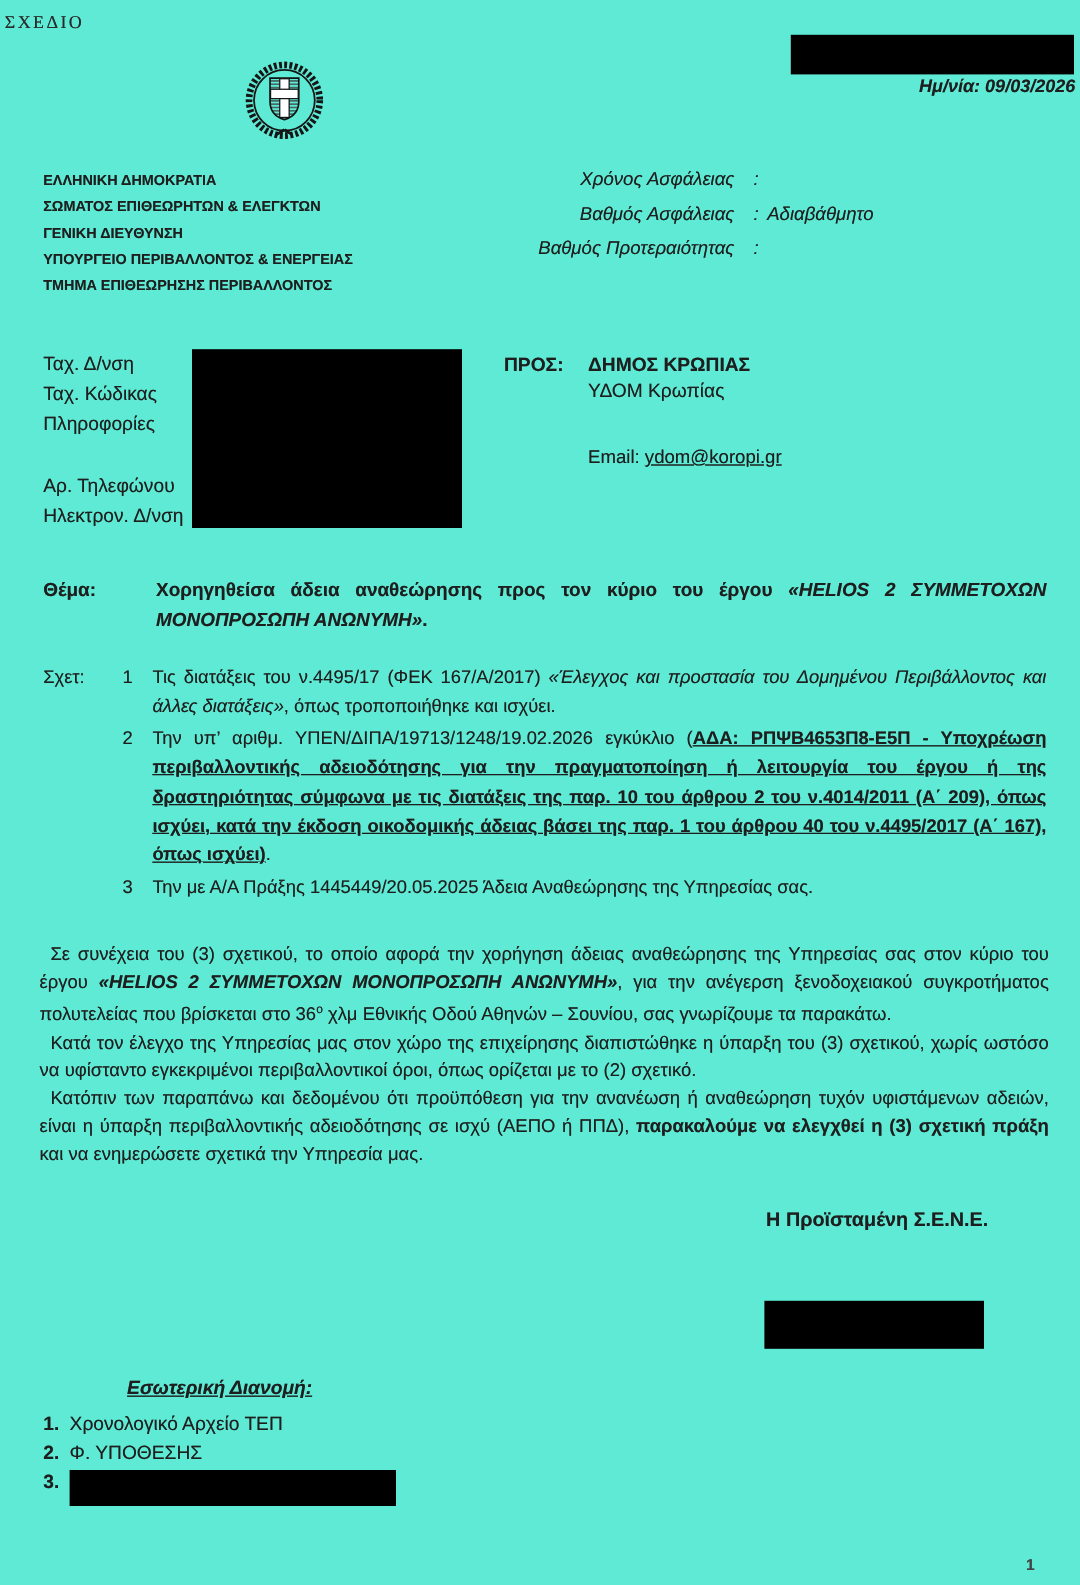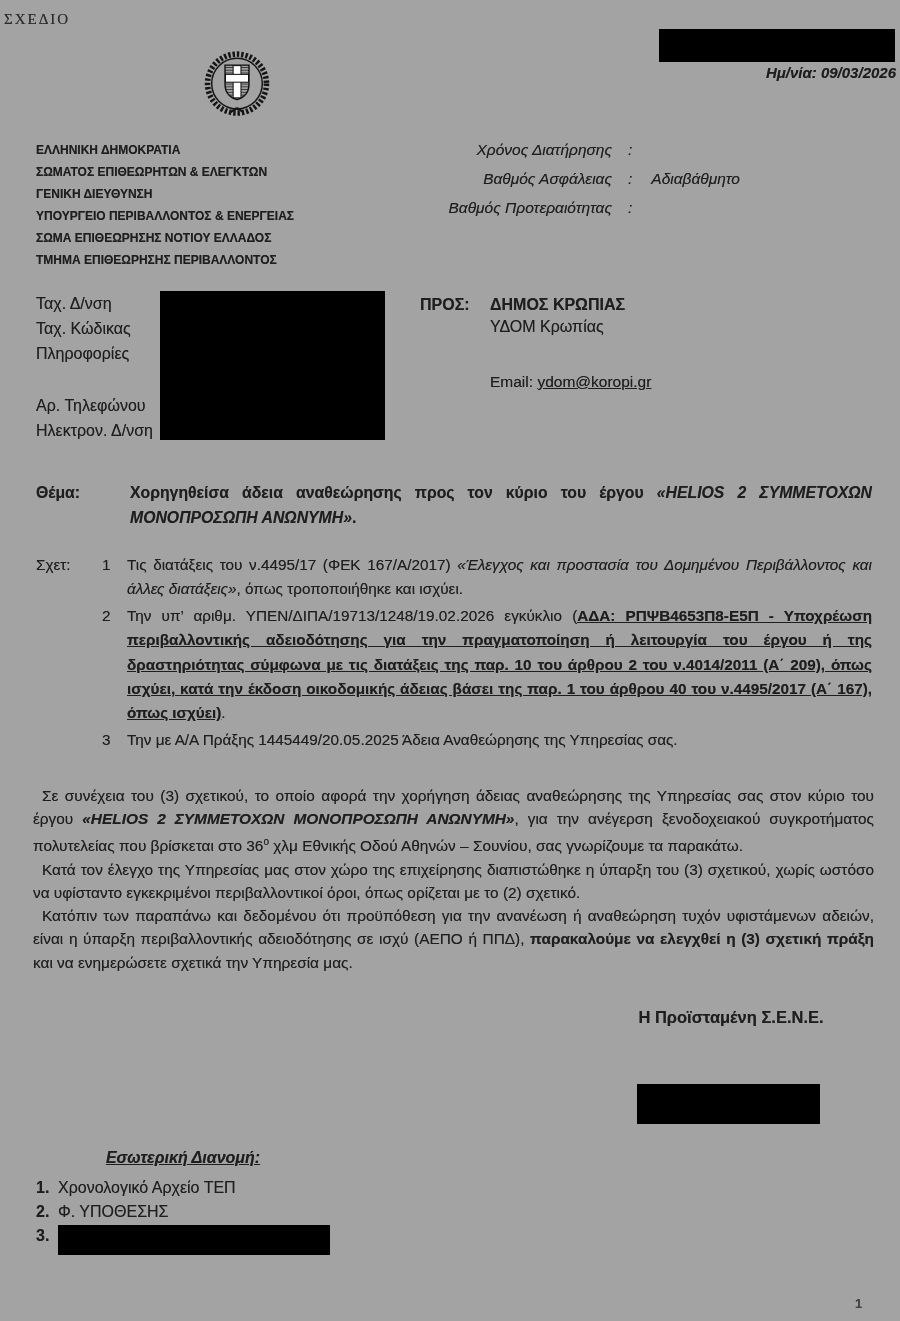--- a/index.html
+++ b/index.html
@@ -1,35 +1,35 @@
 <!DOCTYPE html>
 <html lang="el"><head>
 <meta charset="utf-8">
 <style>
   html,body{margin:0;padding:0;background:#ffffff;}
   .page{
-    position:relative;width:900px;height:1321px;background:#a3a3a3;overflow:hidden;
+    position:relative;width:900px;height:1321px;background:#5eead4;overflow:hidden;
     font-family:"Liberation Sans",sans-serif;color:#1e1e1e;
     text-shadow:0 0 .5px rgba(30,30,30,.55);
   }
   .abs{position:absolute;}
   
   .draft{left:4px;top:11px;font-family:"Liberation Serif",serif;font-size:15px;letter-spacing:2px;color:#2b2b2b;}
   .redact{background:#000;}
   .redact-top{left:659px;top:29px;width:236px;height:33px;}
   .date-line{right:4px;top:64px;font-size:15px;font-weight:bold;font-style:italic;}
   .emblem{left:202px;top:47px;width:70px;height:75px;}
   
   .org{left:36px;top:139px;width:410px;font-weight:bold;font-size:12px;line-height:22px;}
   
   .meta{left:420px;top:141px;font-style:italic;font-size:15.5px;}
   .meta-row{display:flex;height:29px;align-items:flex-start;}
   .meta-label{width:192px;text-align:right;display:inline-block;}
   .meta-colon{margin-left:16px;}
-  .meta-value{margin-left:19px;}
+  .meta-value{margin-left:7px;}
   
   .contact{left:36px;top:291px;font-size:16px;line-height:25px;}
   .contact .spacer{height:27px;}
   .redact-contact{left:160px;top:291px;width:225px;height:149px;}
   
   .recipient{left:420px;top:296px;font-size:16px;}
   .rec-row{display:flex;}
   .rec-label{font-weight:bold;width:70px;}
   .rec-name{font-weight:bold;}
   .rec-dept{line-height:25px;}
@@ -89,27 +89,26 @@
       <rect x="25.5" y="27" width="25" height="8.5" fill="#fff" stroke="#111" stroke-width="1.1"></rect>
       <path d="M31,68 l7,-4.5 M45,68 l-7,-4.5" stroke="#151515" stroke-width="2.5"></path>
     </svg>
   </div>
 
   <div class="abs org">
     <div>ΕΛΛΗΝΙΚΗ ΔΗΜΟΚΡΑΤΙΑ</div>
     <div>ΣΩΜΑΤΟΣ ΕΠΙΘΕΩΡΗΤΩΝ &amp; ΕΛΕΓΚΤΩΝ</div>
     <div>ΓΕΝΙΚΗ ΔΙΕΥΘΥΝΣΗ</div>
     <div>ΥΠΟΥΡΓΕΙΟ ΠΕΡΙΒΑΛΛΟΝΤΟΣ &amp; ΕΝΕΡΓΕΙΑΣ</div>
-    <div>ΣΩΜΑ ΕΠΙΘΕΩΡΗΣΗΣ ΝΟΤΙΟΥ ΕΛΛΑΔΟΣ</div>
     <div>ΤΜΗΜΑ ΕΠΙΘΕΩΡΗΣΗΣ ΠΕΡΙΒΑΛΛΟΝΤΟΣ</div>
   </div>
 
   <div class="abs meta">
     <div class="meta-row">
-      <span class="meta-label">Χρόνος Διατήρησης</span>
+      <span class="meta-label">Χρόνος Ασφάλειας</span>
       <span class="meta-colon">:</span>
       <span class="meta-value"></span>
     </div>
     <div class="meta-row">
       <span class="meta-label">Βαθμός Ασφάλειας</span>
       <span class="meta-colon">:</span>
       <span class="meta-value">Αδιαβάθμητο</span>
     </div>
     <div class="meta-row">
       <span class="meta-label">Βαθμός Προτεραιότητας</span>

